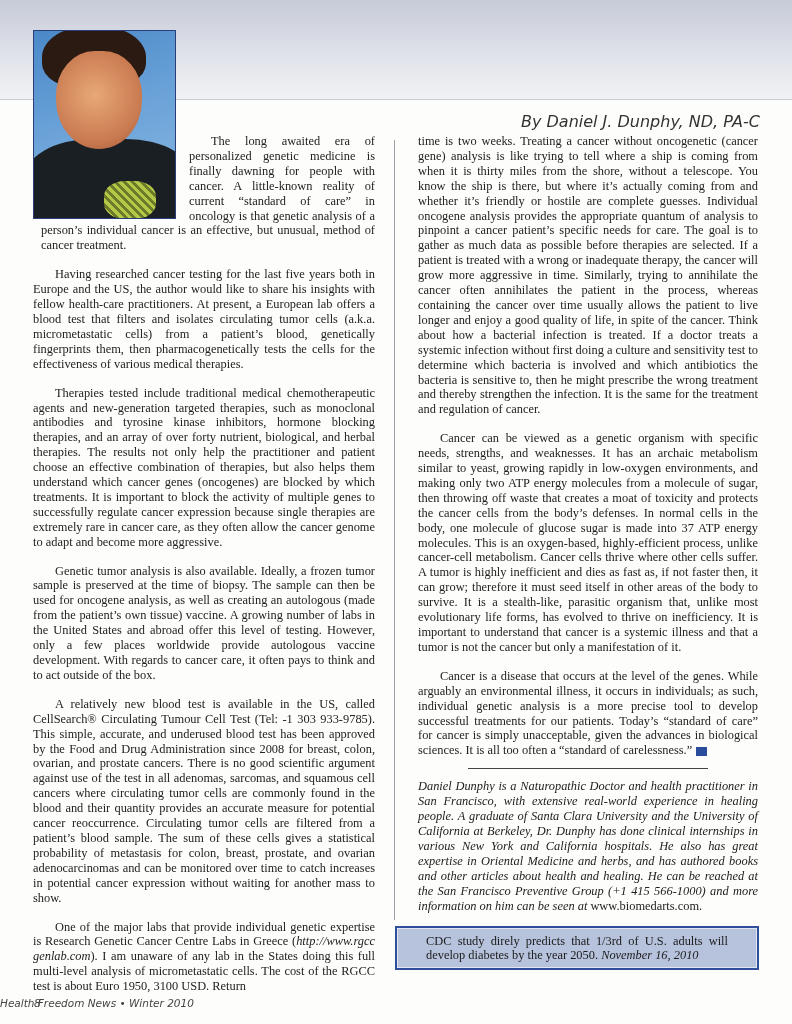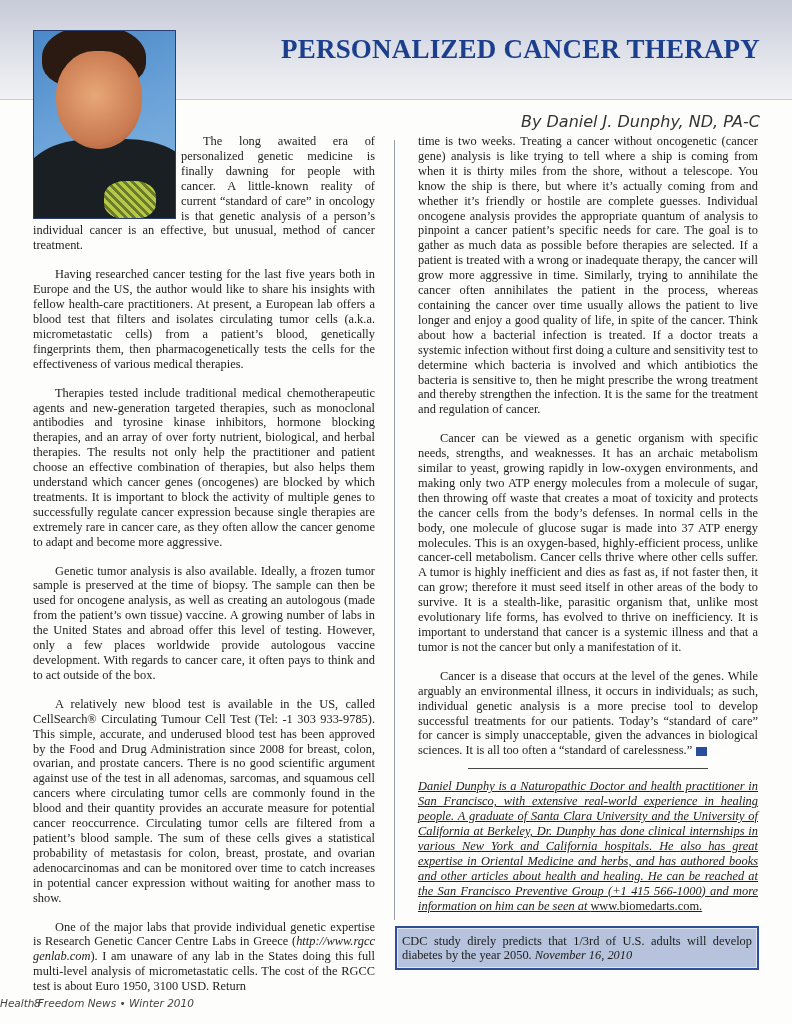--- a/index.html
+++ b/index.html
@@ -39,29 +39,29 @@
   .col p { margin: 0 0 14px 0; text-indent: 22px; hyphens: manual; }
   .col-left { left: 33px; top: 134px; width: 342px; }
   .col-right { left: 418px; top: 134px; width: 340px; }
   .intro { margin-left: 156px; }
   .col-divider { position: absolute; left: 394px; top: 140px; width: 1px; height: 780px; background: #9aa0aa; }
   .end-mark {
     display: inline-block; width: 11px; height: 9px; background: #2a4c9c; vertical-align: middle; margin-left: 4px;
     font-family: "DejaVu Sans", sans-serif; font-size: 5px; color: #fff; line-height: 9px; text-align: center;
   }
   .bio-rule { width: 240px; height: 1px; background: #444; margin: 10px auto 10px auto; }
-  .bio { font-style: italic; text-indent: 0 !important; margin: 0; text-decoration: underline; }
+  .bio { font-style: italic; text-indent: 0 !important; margin: 0; }
   .bio .url { font-style: normal; }
   .cdc-box {
     position: absolute; left: 395px; top: 926px; width: 364px; height: 44px;
     background: #2f4f9a; padding: 2px; box-sizing: border-box;
   }
   .cdc-inner {
     width: 100%; height: 100%; box-sizing: border-box; border: 1px solid #e2e6f0;
-    background: #b7c3dc; padding: 5px 4px; font-size: 12.4px; line-height: 14px; color: #1b1b1b; text-align: justify;
+    background: #b7c3dc; padding: 5px 28px; font-size: 12.4px; line-height: 14px; color: #1b1b1b; text-align: justify;
   }
   .cdc-inner .date { font-style: italic; }
   .footer {
     position: absolute; top: 997px; left: 0; width: 792px;
     font-family: "DejaVu Sans", "Liberation Sans", sans-serif; font-style: italic; font-size: 10.5px; color: #444;
   }
   .footer .page-num { position: absolute; left: 34px; }
   .footer .pub { position: absolute; left: 0; width: 792px; text-align: left; }
 </style>
 </head>
@@ -70,29 +70,28 @@
 <div class="header-band"></div>
 
 <div class="photo">
   <div class="hair"></div>
   <div class="shirt"></div>
   <div class="face"></div>
   <div class="print"></div>
 </div>
 
 <div class="title">
-  <div>PERSONALIZED CANCER THERAPY</div>
 </div>
 
 <div class="byline">By Daniel J. Dunphy, ND, PA-C</div>
 
 <div class="col-divider"></div>
 
 <div class="col col-left">
-  <p class="intro" style="margin-left:0; text-indent:0;">
+  <p class="intro" style="margin-left:8px; text-indent:0;">
     <span style="float:left; width:148px; height:82px;"></span>
     <span style="display:inline-block; width:22px;"></span><span>The long awaited era of personalized genetic medicine is finally dawning for people with cancer. A little-known reality of current “standard of care” in oncology is that genetic analysis of a person’s individual cancer is an effective, but unusual, method of cancer treatment.</span>
   </p>
   <p>Having researched cancer testing for the last five years both in Europe and the US, the author would like to share his insights with fellow health-care practitioners. At present, a European lab offers a blood test that filters and isolates circulating tumor cells (a.k.a. micrometastatic cells) from a patient’s blood, genetically fingerprints them, then pharmacogenetically tests the cells for the effectiveness of various medical therapies.</p>
   <p>Therapies tested include traditional medical chemotherapeutic agents and new-generation targeted therapies, such as monoclonal antibodies and tyrosine kinase inhibitors, hormone blocking therapies, and an array of over forty nutrient, biological, and herbal therapies. The results not only help the practitioner and patient choose an effective combination of therapies, but also helps them understand which cancer genes (oncogenes) are blocked by which treatments. It is important to block the activity of multiple genes to successfully regulate cancer expression because single therapies are extremely rare in cancer care, as they often allow the cancer genome to adapt and become more aggressive.</p>
   <p>Genetic tumor analysis is also available. Ideally, a frozen tumor sample is preserved at the time of biopsy. The sample can then be used for oncogene analysis, as well as creating an autologous (made from the patient’s own tissue) vaccine. A growing number of labs in the United States and abroad offer this level of testing. However, only a few places worldwide provide autologous vaccine development. With regards to cancer care, it often pays to think and to act outside of the box.</p>
   <p>A relatively new blood test is available in the US, called CellSearch® Circulating Tumour Cell Test (Tel: -1 303 933-9785). This simple, accurate, and underused blood test has been approved by the Food and Drug Administration since 2008 for breast, colon, ovarian, and prostate cancers. There is no good scientific argument against use of the test in all adenomas, sarcomas, and squamous cell cancers where circulating tumor cells are commonly found in the blood and their quantity provides an accurate measure for potential cancer reoccurrence. Circulating tumor cells are filtered from a patient’s blood sample. The sum of these cells gives a statistical probability of metastasis for colon, breast, prostate, and ovarian adenocarcinomas and can be monitored over time to catch increases in potential cancer expression without waiting for another mass to show.</p>
   <p>
     <span>One of the major labs that provide individual genetic expertise is Research Genetic Cancer Centre Labs in Greece (</span><i>http://www.rgcc genlab.com</i><span>). I am unaware of any lab in the States doing this full multi-level analysis of micrometastatic cells. The cost of the RGCC test is about Euro 1950, 3100 USD. Return</span>
   </p>

